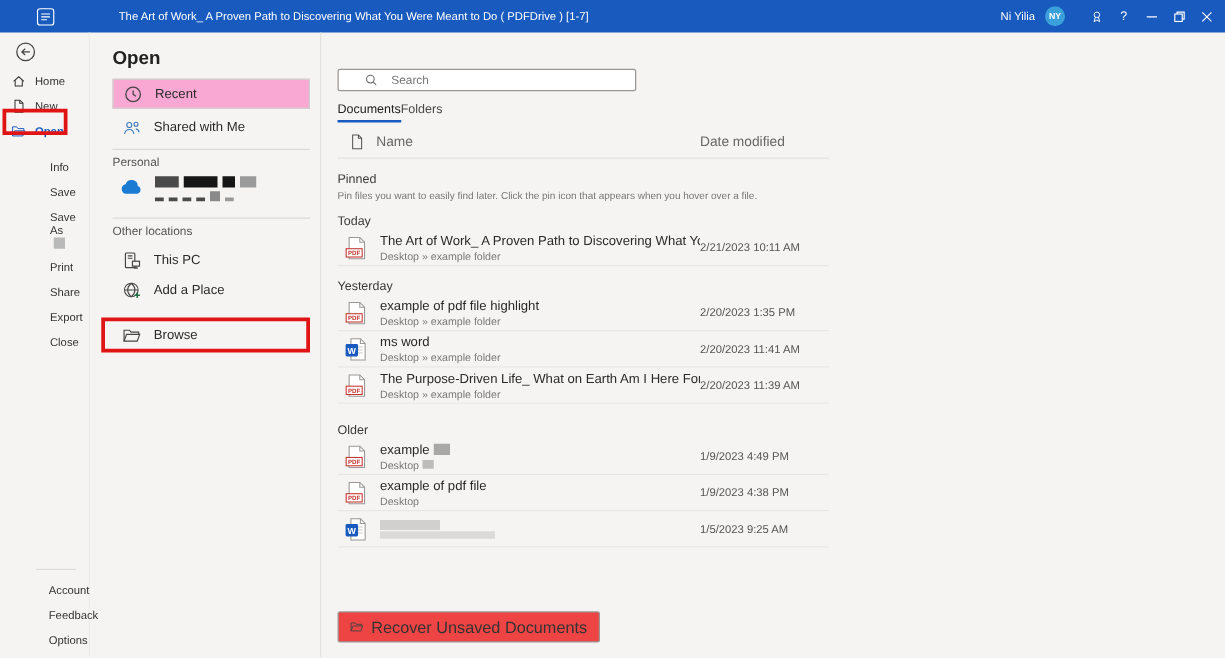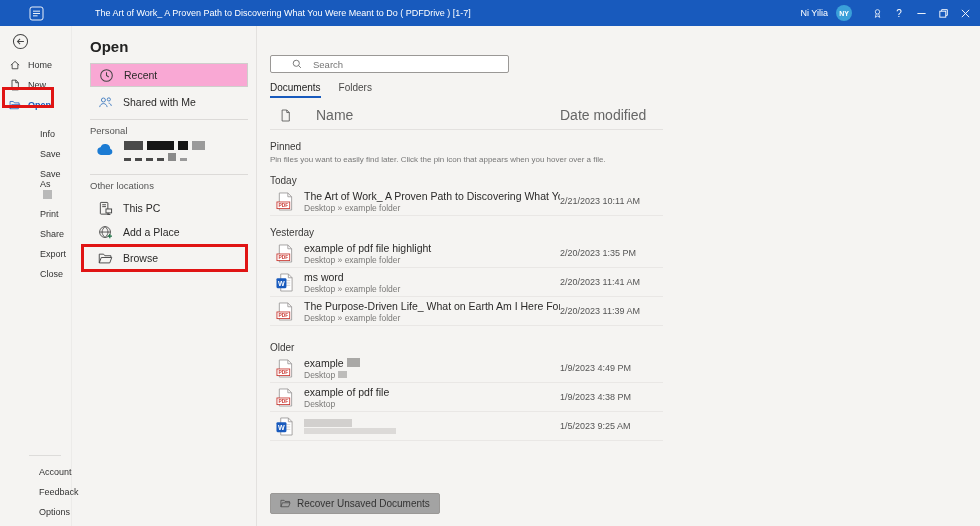--- a/index.html
+++ b/index.html
@@ -53,56 +53,56 @@
   .place.selected{background:#f9a8d4;border:1px solid #cfcecc;}
   .place.shared{margin-top:3px;}
   .pdiv{border-top:1px solid #dcdad8;margin:5px 0;}
   .section-label{font-size:9.5px;color:#555;margin:2px 0 5px;}
   .onedrive{display:flex;align-items:flex-start;gap:9px;padding-left:6px;height:28px;margin-bottom:2px;cursor:default;}
   .onedrive svg{width:19px;height:13px;margin-top:2px;}
   .redline{display:flex;gap:4px;align-items:center;}
   .rb{height:9px;}
   .redline2{display:flex;gap:4px;align-items:flex-end;margin-top:3px;}
   .rb2{height:3px;background:#4a4a4a;}
-  .browse-wrap{border:3px solid var(--red);margin:0 0 0 -9px;padding-left:6px;}
+  .browse-wrap{border:3px solid var(--red);margin:10px 0 0 -9px;padding-left:6px;}
   .browse-wrap .place{height:22px;}
 
   
   .content{flex:1;position:relative;padding:29px 0 0 13px;}
   .search-box{width:239px;height:18px;border:1px solid #9a9896;border-radius:2px;background:#fff;
               display:flex;align-items:center;padding-left:21px;gap:9px;color:#666;}
   .search-box svg{width:10px;height:10px;flex:none;}
   .search-box input{border:none;outline:none;background:transparent;font-size:9.5px;color:#444;
                     font-family:"Liberation Sans",sans-serif;width:180px;}
-  .tabs{display:flex;gap:18px;margin-top:9px;font-size:10px;color:#4a4948;}
+  .tabs{display:flex;margin-top:9px;font-size:10px;color:#4a4948;}
   .tab{padding-bottom:3px;cursor:default;}
   .tab.active{color:#222;border-bottom:2px solid var(--accent);}
-  .header-row{display:flex;align-items:center;margin-top:9px;width:393px;color:#666;font-size:14px;
-              padding-bottom:6px;border-bottom:1px solid var(--div);gap:15px;}
+  .header-row{display:flex;align-items:center;margin-top:9px;width:393px;color:#666;font-size:11px;
+              padding-bottom:6px;border-bottom:1px solid var(--div);}
   .header-row .hdr-icon{width:11px;height:13px;margin:0 10px 0 10px;color:#555;}
   .header-row .hdr-icon svg{width:11px;height:13px;}
   .hdr-name{flex:1;}
   .hdr-date{width:103px;}
   .group-label{font-size:10px;color:#3a3938;margin:11px 0 1px;}
   .pinned-desc{font-size:8px;color:#777;margin-top:3px;}
   .gap-lg{margin-top:16px;}
   .file-row{display:flex;align-items:center;width:393px;height:29px;border-bottom:1px solid #e9e7e5;cursor:default;}
   .file-icon{width:18px;height:19px;margin:0 10px 0 6px;flex:none;}
   .file-icon svg{width:18px;height:19px;}
   .file-meta{flex:1;min-width:0;}
   .file-name{font-size:10.5px;color:#2b2a29;white-space:nowrap;overflow:hidden;display:flex;align-items:center;gap:3px;}
   .file-path{font-size:8.5px;color:#7a7977;display:flex;align-items:center;gap:3px;margin-top:1px;}
   .file-date{width:103px;font-size:9px;color:#555;flex:none;}
   .redact-sm{display:inline-block;width:13px;height:9px;background:#a9a8a6;}
   .redact-xs{display:inline-block;width:9px;height:7px;background:#bdbcba;}
   .redact-name-full{display:inline-block;width:48px;height:8px;background:#d2d0ce;}
   .redact-path-full{display:inline-block;width:92px;height:6px;background:#dcdad8;}
   .recover-btn{position:absolute;left:13px;bottom:12px;display:flex;align-items:center;gap:6px;
-               padding:4px 9px;border:1px solid #9a9896;border-radius:2px;background:#a3a3a3;
-               font-size:10px;color:#333;cursor:default;}
+               padding:4px 9px;border:1px solid #9a9896;border-radius:2px;background:#ef4444;
+               font-size:13px;color:#333;cursor:default;}
   .recover-btn svg{width:11px;height:9px;color:#444;}
 </style>
 </head>
 <body>
 
 <div class="titlebar">
   <span class="app-icon">
       <svg viewBox="0 0 18 18" fill="none" stroke="#fff" stroke-width="1.1">
         <rect x="1.2" y="1.2" width="15.6" height="15.6" rx="2.5"></rect>
         <path d="M4.8 6.2h8.4M4.8 9h8.4M4.8 11.8h5.5"></path>

